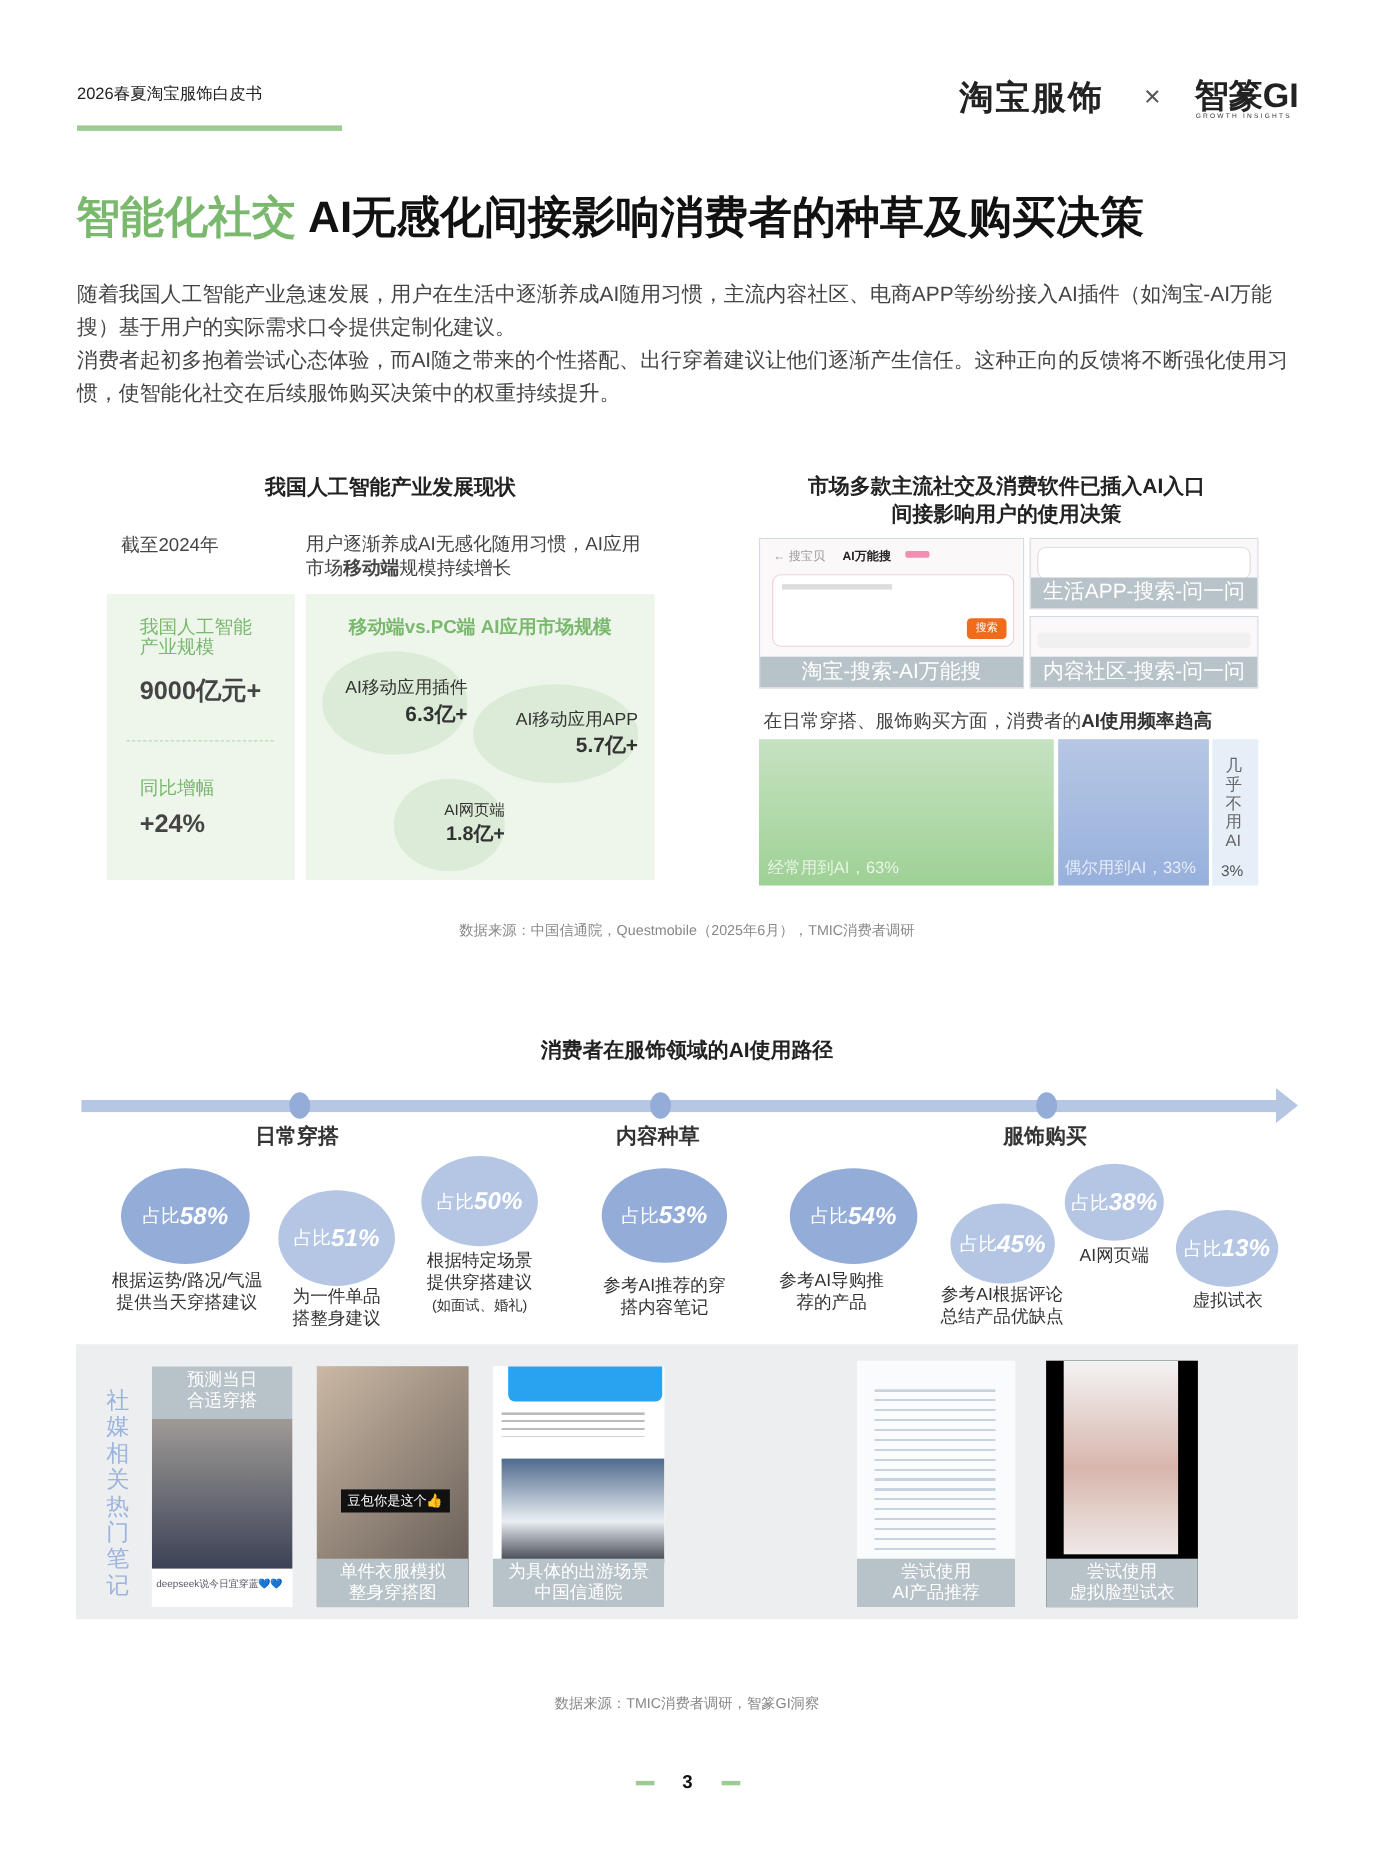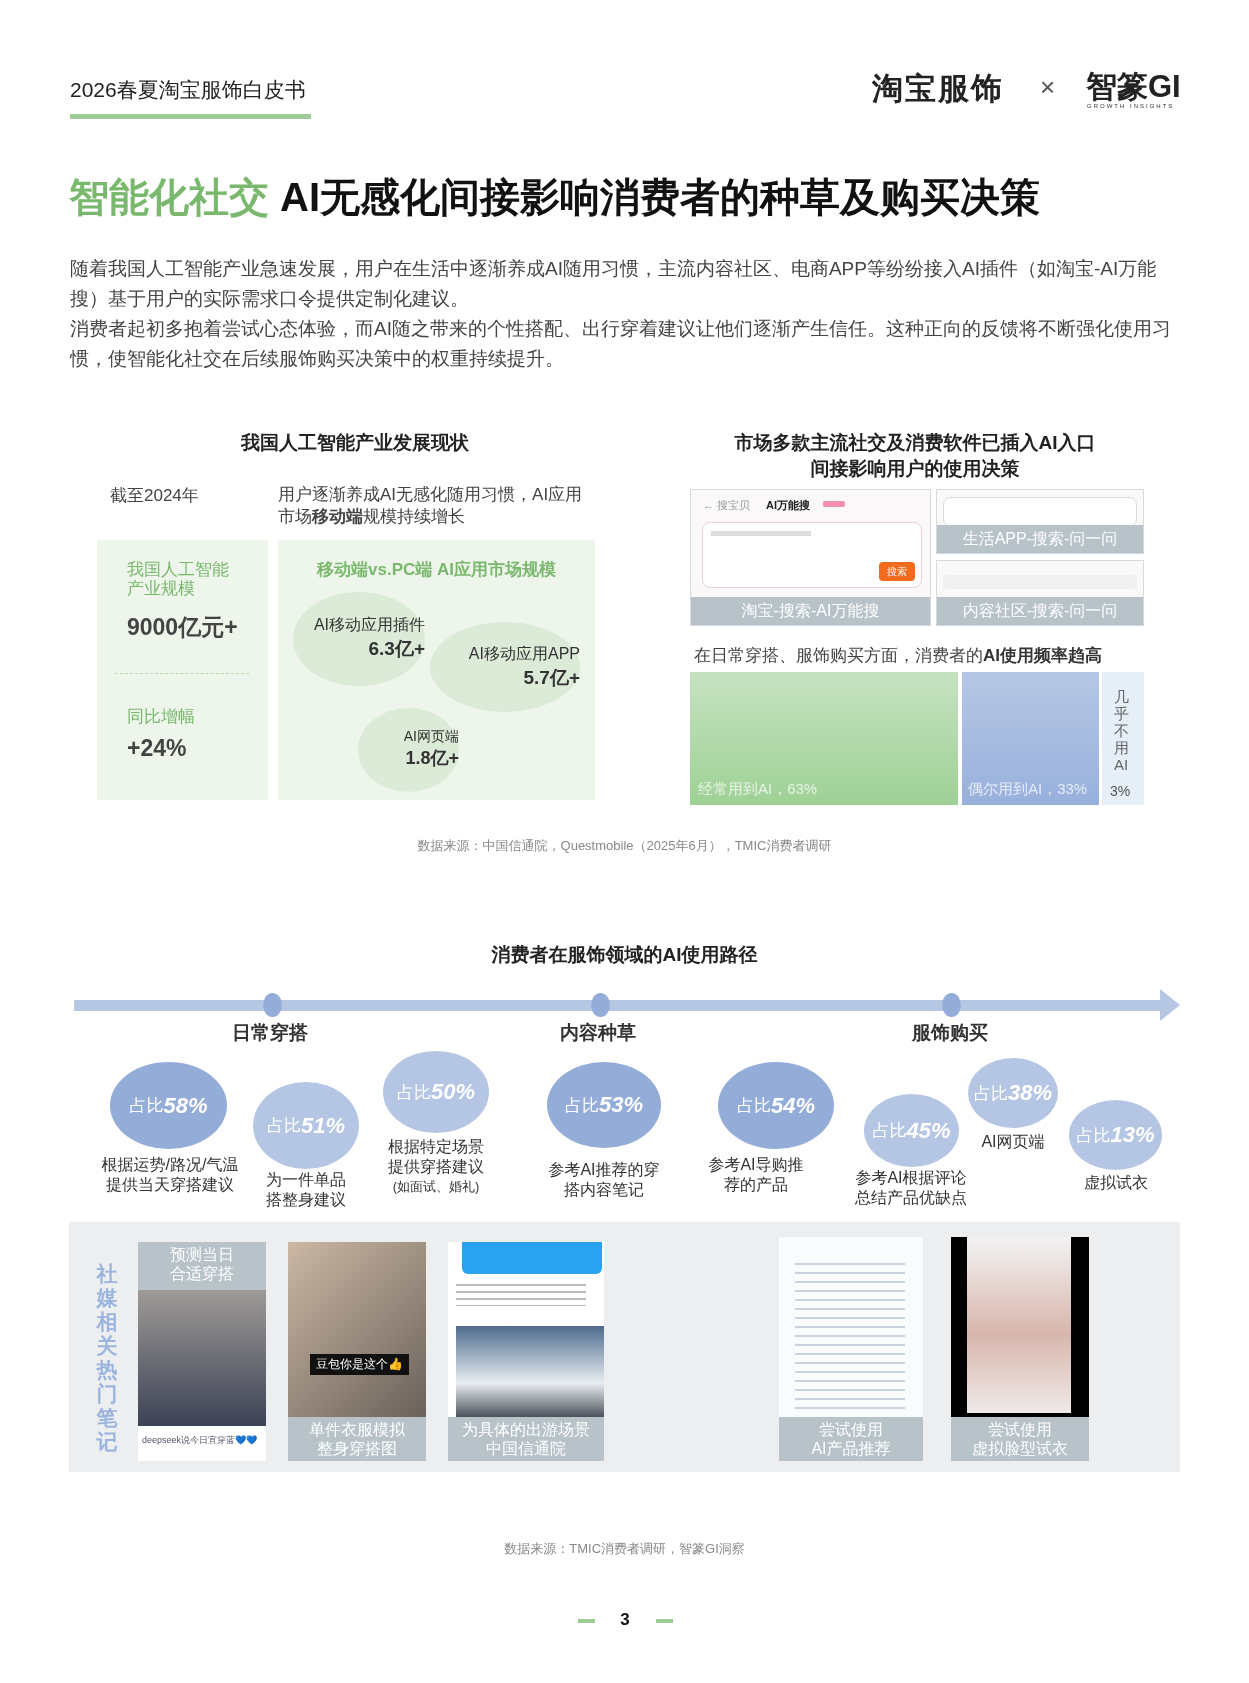--- a/index.html
+++ b/index.html
@@ -1,45 +1,45 @@
 <!DOCTYPE html>
 <html><head>
 <meta charset="utf-8">
 <style>
 *{box-sizing:border-box;margin:0;padding:0}
 body{width:1249px;height:1683px;background:#fff;font-family:"Liberation Sans","DejaVu Sans",sans-serif;color:#333;position:relative;overflow:hidden}
 .abs{position:absolute}
-.hdr-title{left:70px;top:76px;font-size:21px;color:#222}
+.hdr-title{left:70px;top:76px;font-size:15px;color:#222}
 .hdr-bar{left:70px;top:114px;width:241px;height:5px;background:#9dcb94}
 .logo-tb{left:872px;top:68px;font-size:31px;font-weight:bold;color:#222;letter-spacing:2px}
 .logo-x{left:1040px;top:72px;font-size:26px;color:#555}
 .logo-gi{left:1086px;top:66px;font-size:31px;font-weight:bold;color:#222}
 .logo-gi-sub{left:1087px;top:103px;font-size:6px;letter-spacing:2px;color:#333}
 .page-title{left:69px;top:170px;font-size:40px;font-weight:bold;color:#111;white-space:nowrap}
 .page-title .g{color:#79b86d}
 .intro{left:70px;top:254px;width:1112px;font-size:19px;line-height:30px;color:#444}
 .sec-title{font-size:19px;font-weight:bold;color:#222;text-align:center}
 .lbox{left:97px;top:540px;width:171px;height:260px;background:#eef6ec}
 .rbox{left:278px;top:540px;width:317px;height:260px;background:#eef6ec}
 .gtxt{color:#79b86d}
 .big{font-size:23px;font-weight:bold;color:#444}
 .bubble{position:absolute;border-radius:50%;background:#dcebd8;text-align:right;color:#333}
 .shot{position:absolute;background:#fbf8fa;border:1px solid #d5dbe0;overflow:hidden}
-.shot .cap{position:absolute;left:0;right:0;bottom:0;background:#b8c3c9;color:#fff;font-size:16px;text-align:center}
+.shot .cap{position:absolute;left:0;right:0;bottom:0;background:#b8c3c9;color:#fff;font-size:19px;text-align:center}
 .tm{position:absolute;color:rgba(255,255,255,.75);font-size:15px}
 .tl-bar{left:74px;top:1000px;width:1090px;height:11px;background:#b6c7e4}
 .tl-arrow{left:1160px;top:989px;width:0;height:0;border-top:16px solid transparent;border-bottom:16px solid transparent;border-left:20px solid #b6c7e4}
 .tl-dot{position:absolute;top:993px;width:19px;height:24px;border-radius:50%;background:#93acd8}
 .stage{position:absolute;top:1020px;font-size:19px;font-weight:bold;color:#333}
 .circ{position:absolute;border-radius:50%;color:#fff;text-align:center;display:flex;align-items:center;justify-content:center;white-space:nowrap}
 .circ .pre{font-size:17px}
 .circ .pct{font-size:22px;font-weight:bold;font-style:italic}
 .clab{position:absolute;font-size:16px;color:#333;text-align:center;line-height:20px}
 .social{left:69px;top:1222px;width:1111px;height:250px;background:#eceef0}
-.social-lab{left:96px;top:1262px;width:22px;font-size:21px;font-weight:bold;color:#9bb4de;line-height:24px;text-align:center}
+.social-lab{left:96px;top:1262px;width:22px;font-size:21px;font-weight:normal;color:#9bb4de;line-height:24px;text-align:center}
 .card{position:absolute;overflow:hidden;background:#ccc}
 .card .cap{position:absolute;left:0;right:0;background:#b8c3c9;color:#fff;font-size:16px;text-align:center;line-height:19px;padding:3px 0}
 .src{font-size:13px;color:#888;text-align:center}
 .pg-dash{position:absolute;top:1619px;width:17px;height:4px;background:#9dcb94}
 </style>
 </head>
 <body>
 
 <div class="abs hdr-title">2026春夏淘宝服饰白皮书</div>
 <div class="abs hdr-bar"></div>

